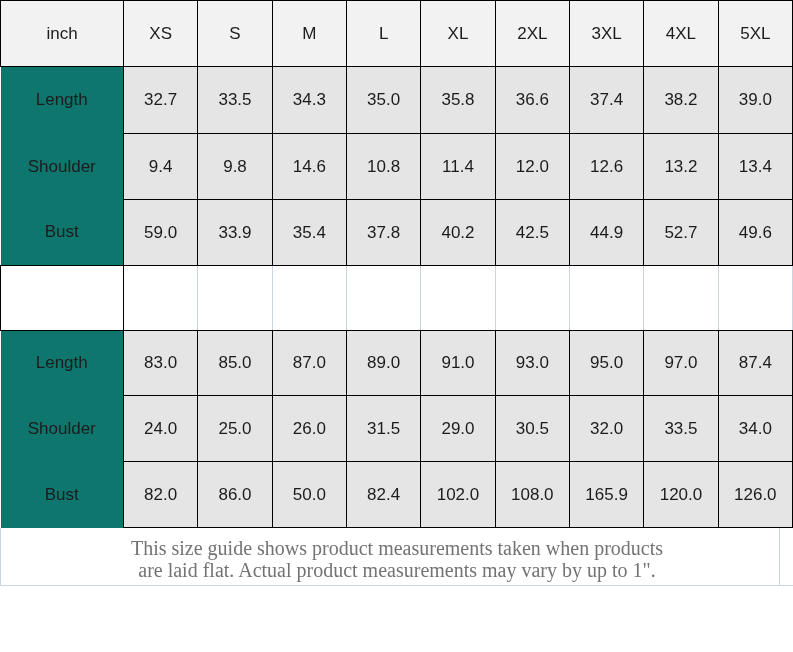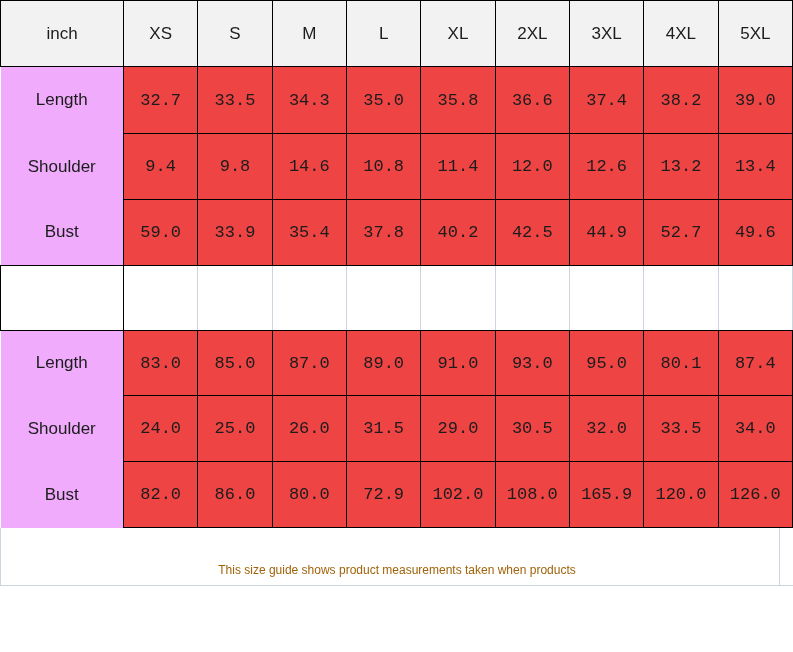--- a/index.html
+++ b/index.html
@@ -26,29 +26,28 @@
     overflow: hidden;
     white-space: nowrap;
   }
   
   td.hdr {
     background: #f2f2f2;
     border: 1.5px solid #000000;
   }
   
   td.lbl {
-    background: #f0abfc;
+    background: #0f766e;
     border: none;
     border-right: 1.5px solid #000000;
   }
   
   td.val {
-    background: #ef4444;
+    background: #e5e5e5;
     border: 1.5px solid #000000;
-    font-family: Liberation Mono, monospace;
   }
   
   td.sp-label {
     background: #ffffff;
     border: 1.5px solid #000000;
   }
   
   td.sp {
     background: #ffffff;
     border-top: 1.5px solid #000000;
@@ -63,25 +62,26 @@
     position: relative;
     width: 793px;
     height: 58px;
     border-left: 1.5px solid #ccd4e0;
     border-bottom: 1.5px solid #ccd4e0;
     display: flex;
     flex-direction: column;
     justify-content: flex-end;
     align-items: center;
     padding-bottom: 4px;
-    font-size: 12px;
+    font-size: 20px;
     line-height: 22px;
     text-align: center;
-    color: #a16207;
-    background: #ffffff;
+    color: #737373;
+    background: #ffffff;
+    font-family: Liberation Serif, serif;
   }
   .footer .right-gridline {
     position: absolute;
     top: 0;
     bottom: 0;
     right: 13px;
     width: 1.5px;
     background: #ccd4e0;
   }
 </style>
@@ -171,49 +171,50 @@
 
     <tr class="r65">
       <td class="lbl">Length</td>
       <td class="val">83.0</td>
       <td class="val">85.0</td>
       <td class="val">87.0</td>
       <td class="val">89.0</td>
       <td class="val">91.0</td>
       <td class="val">93.0</td>
       <td class="val">95.0</td>
-      <td class="val">80.1</td>
+      <td class="val">97.0</td>
       <td class="val">87.4</td>
     </tr>
 
     <tr class="r66">
       <td class="lbl">Shoulder</td>
       <td class="val">24.0</td>
       <td class="val">25.0</td>
       <td class="val">26.0</td>
       <td class="val">31.5</td>
       <td class="val">29.0</td>
       <td class="val">30.5</td>
       <td class="val">32.0</td>
       <td class="val">33.5</td>
       <td class="val">34.0</td>
     </tr>
 
     <tr class="r66">
       <td class="lbl">Bust</td>
       <td class="val">82.0</td>
       <td class="val">86.0</td>
-      <td class="val">80.0</td>
-      <td class="val">72.9</td>
+      <td class="val">50.0</td>
+      <td class="val">82.4</td>
       <td class="val">102.0</td>
       <td class="val">108.0</td>
       <td class="val">165.9</td>
       <td class="val">120.0</td>
       <td class="val">126.0</td>
     </tr>
 
   </tbody>
 </table>
 
 <div class="footer">
   <div class="right-gridline"></div>
   <div>This size guide shows product measurements taken when products</div>
+  <div>are laid flat. Actual product measurements may vary by up to 1".</div>
 </div>
 
 </body></html>

